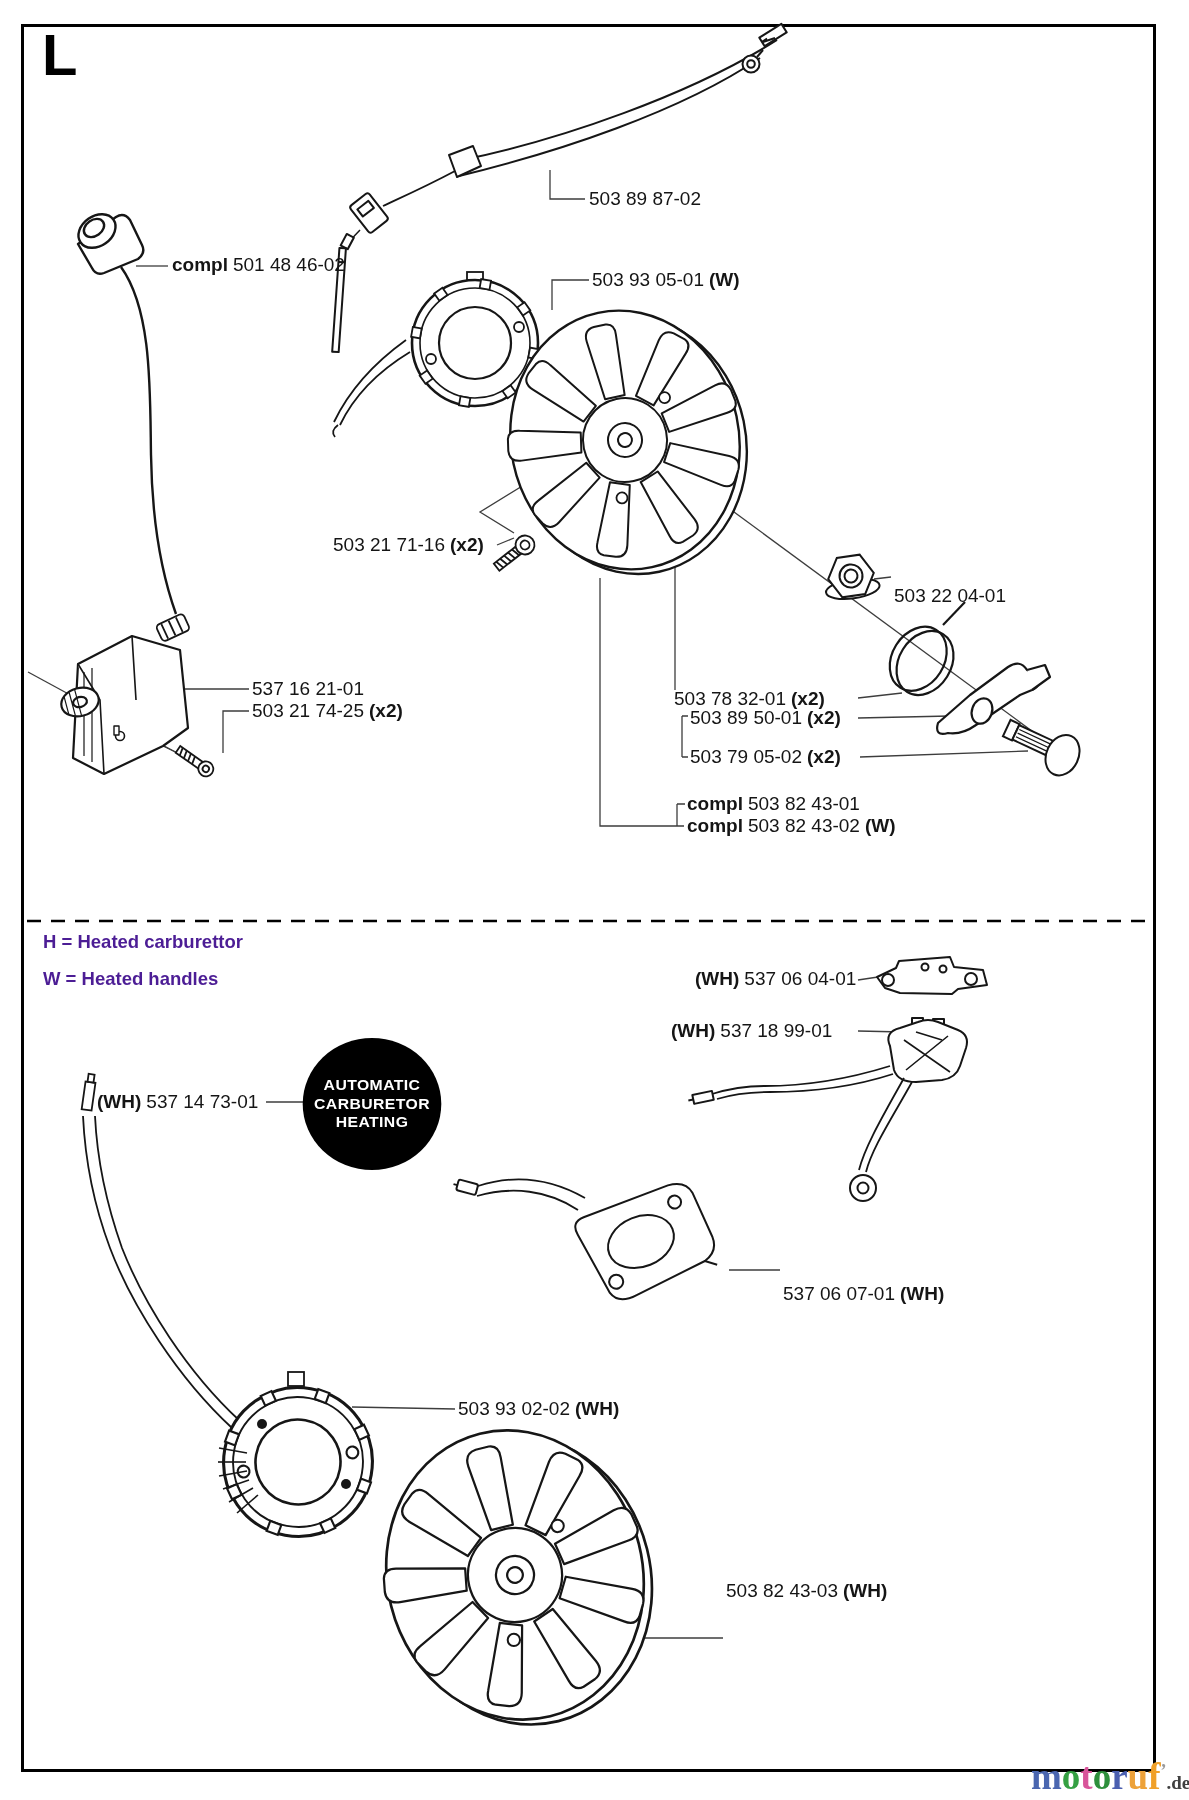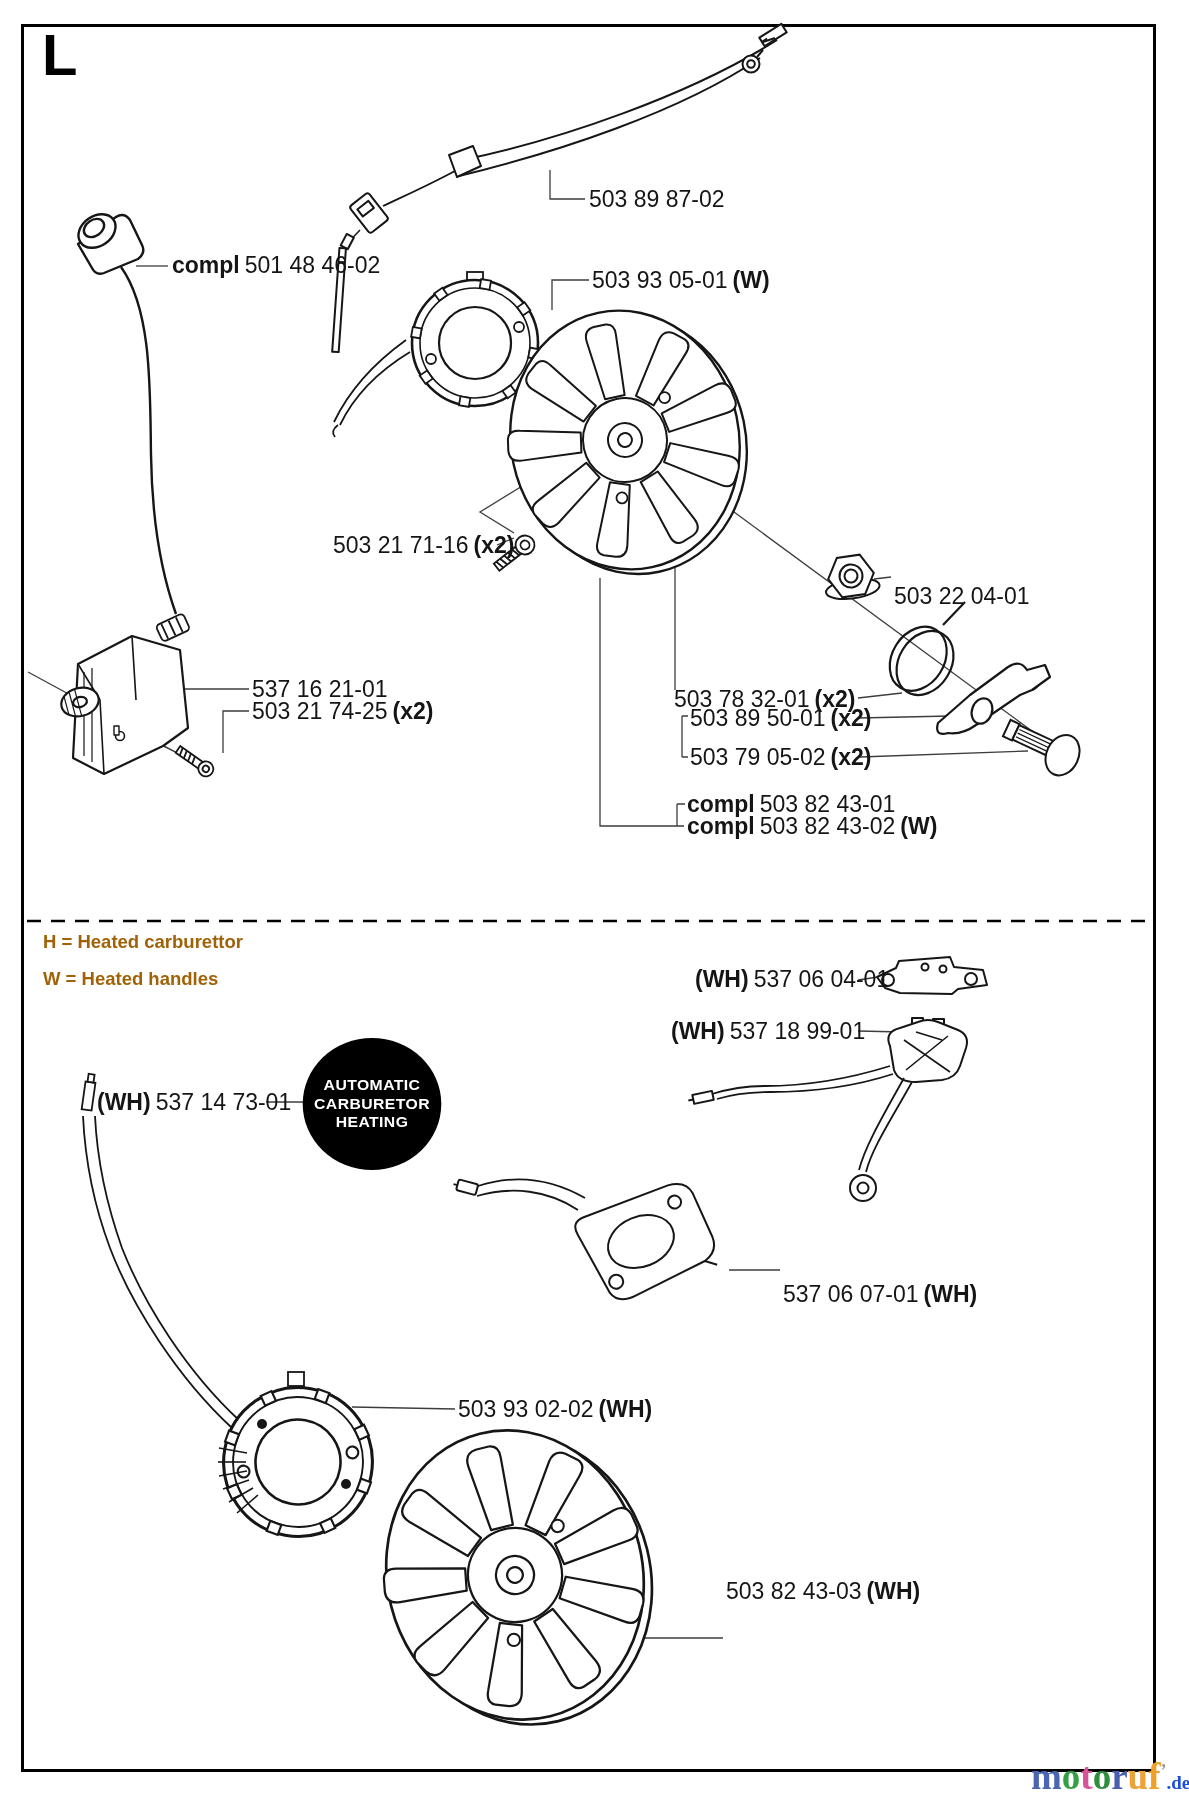--- a/index.html
+++ b/index.html
@@ -3,24 +3,24 @@
 <meta charset="utf-8">
 <style>
   html,body{margin:0;padding:0;background:#fff;}
   .page{position:relative;width:1189px;height:1800px;background:#ffffff;
         font-family:"Liberation Sans",sans-serif;overflow:hidden;}
   .frame{position:absolute;left:21px;top:24px;width:1135px;height:1748px;
          border:3px solid #000;box-sizing:border-box;}
   .art{position:absolute;left:0;top:0;}
   .section-letter{position:absolute;left:42px;top:26px;font-size:58px;font-weight:bold;
                   color:#000;line-height:1;}
-  .lbl{position:absolute;white-space:nowrap;font-size:23px;line-height:20px;color:#151515;}
+  .lbl{position:absolute;white-space:nowrap;font-size:19px;line-height:20px;color:#151515;}
   .lbl .b{font-weight:bold;}
   .lbl span:not(:empty)+span:not(:empty){margin-left:5px;}
-  .legend{position:absolute;font-size:18.5px;font-weight:bold;color:#a16207;}
+  .legend{position:absolute;font-size:18.5px;font-weight:bold;color:#4c1d95;}
   .badge{position:absolute;left:306px;top:1038px;width:132px;height:132px;border-radius:50%;
          display:flex;flex-direction:column;align-items:center;justify-content:center;
          text-align:center;font-weight:bold;font-size:15px;line-height:18.5px;
          letter-spacing:0.4px;transform:scaleX(1.05);}
   .watermark{position:absolute;left:1031px;top:1752px;font-family:"Liberation Serif",serif;
              font-weight:bold;font-size:37px;line-height:38px;white-space:nowrap;}
   .watermark .de{font-size:19px;}
   .watermark .tick{font-size:18px;vertical-align:12px;}
 </style>
 </head>
@@ -320,14 +320,14 @@
     <div>CARBURETOR</div>
     <div>HEATING</div>
   </div>
 
   <div class="lbl" style="left:783px;top:1284px"><span class="b"></span><span>537 06 07-01</span><span class="b">(WH)</span></div>
 
   <div class="lbl" style="left:458px;top:1399px"><span class="b"></span><span>503 93 02-02</span><span class="b">(WH)</span></div>
 
   <div class="lbl" style="left:726px;top:1581px"><span class="b"></span><span>503 82 43-03</span><span class="b">(WH)</span></div>
 
-  <div class="watermark"><span style="color:#4a66b0">m</span><span style="color:#35a043">o</span><span style="color:#d8549a">t</span><span style="color:#2e8f3c">o</span><span style="color:#4b5fb0">r</span><span style="color:#eda23a">u</span><span style="color:#f0a028">f</span><span class="tick" style="color:#9a9a9a">’</span><span class="de" style="color:#1d4ed8">.de</span></div>
+  <div class="watermark"><span style="color:#4a66b0">m</span><span style="color:#35a043">o</span><span style="color:#d8549a">t</span><span style="color:#2e8f3c">o</span><span style="color:#4b5fb0">r</span><span style="color:#eda23a">u</span><span style="color:#f0a028">f</span><span class="tick" style="color:#9a9a9a">’</span><span class="de" style="color:#404040">.de</span></div>
 </div>
 
 </body></html>

